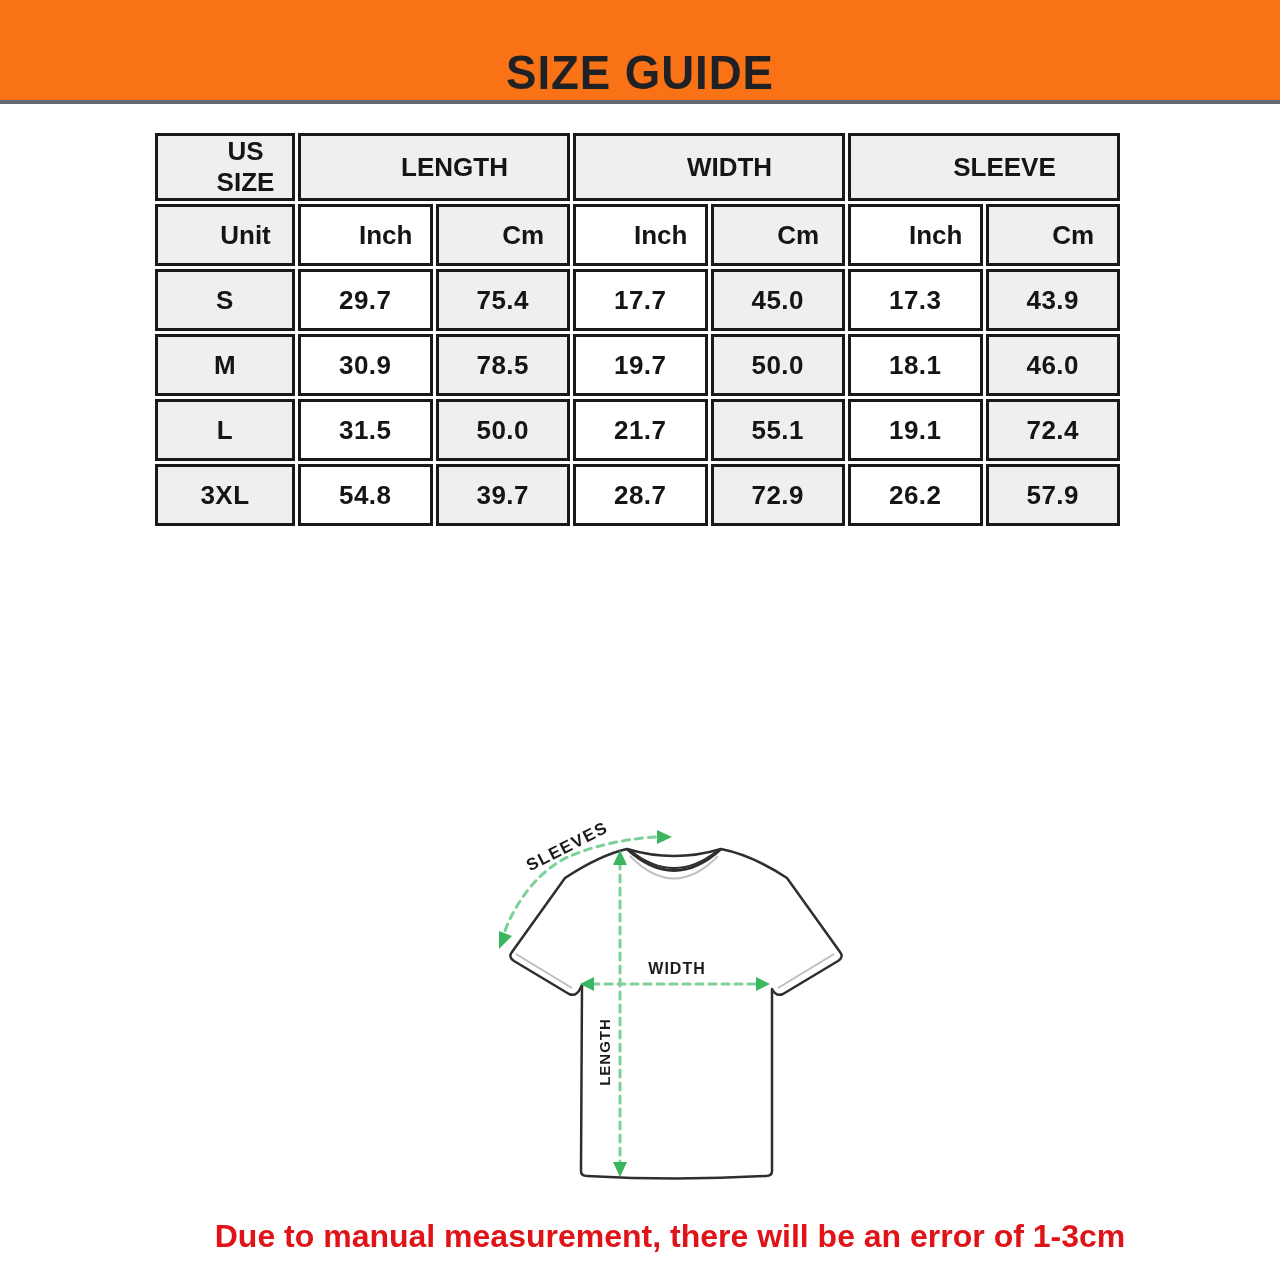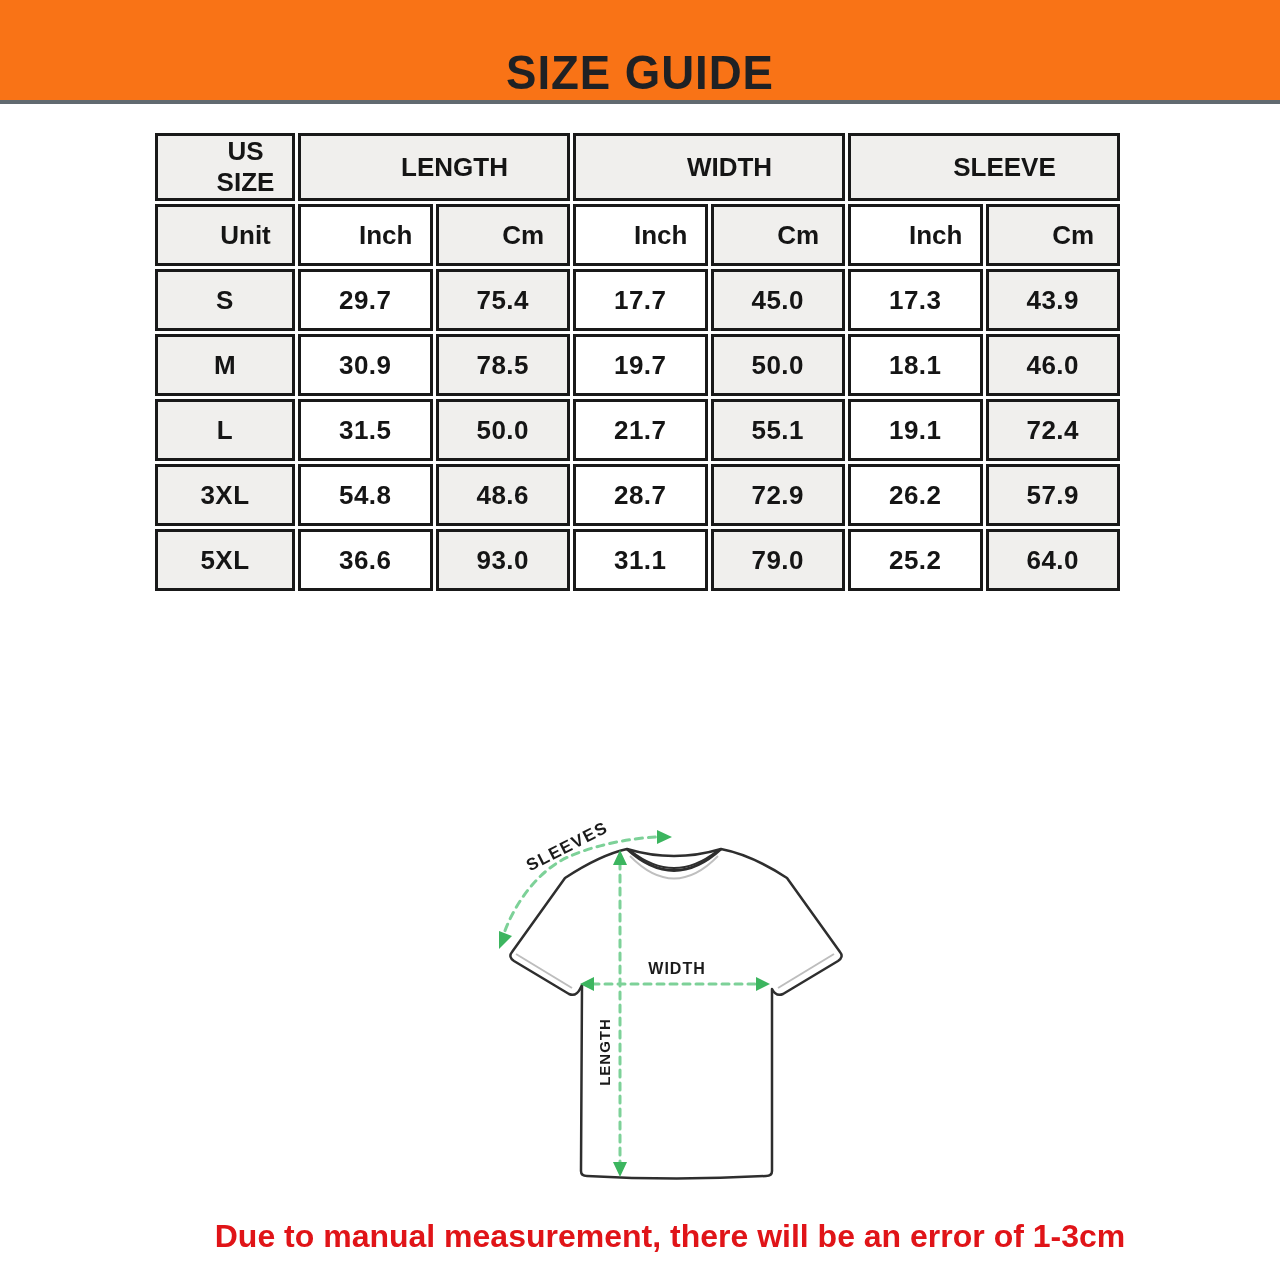--- a/index.html
+++ b/index.html
@@ -103,34 +103,25 @@
           <td class="plain">31.5</td>
           <td class="shade">50.0</td>
           <td class="plain">21.7</td>
           <td class="shade">55.1</td>
           <td class="plain">19.1</td>
           <td class="shade">72.4</td>
         </tr>
         <tr>
           <td class="shade">3XL</td>
           <td class="plain">54.8</td>
-          <td class="shade">48.6</td>
+          <td class="shade">39.7</td>
           <td class="plain">28.7</td>
           <td class="shade">72.9</td>
           <td class="plain">26.2</td>
           <td class="shade">57.9</td>
-        </tr>
-        <tr>
-          <td class="shade">5XL</td>
-          <td class="plain">36.6</td>
-          <td class="shade">93.0</td>
-          <td class="plain">31.1</td>
-          <td class="shade">79.0</td>
-          <td class="plain">25.2</td>
-          <td class="shade">64.0</td>
         </tr>
       </tbody>
   </table>
 
   <svg class="shirt-wrap" viewBox="0 0 450 400">
 
     <path d="M 177,49
          Q 150,55 115,78
          L 62,152 Q 58,157 64,161
          L 119,194 Q 126,197 130,189

